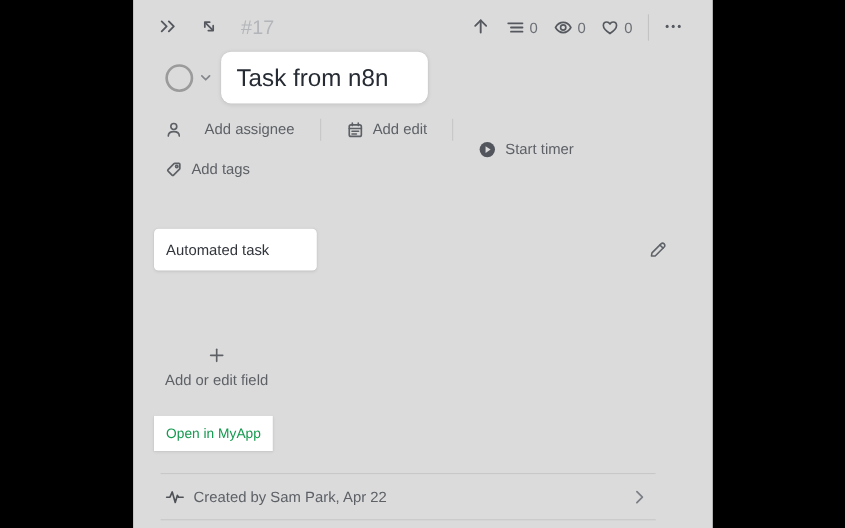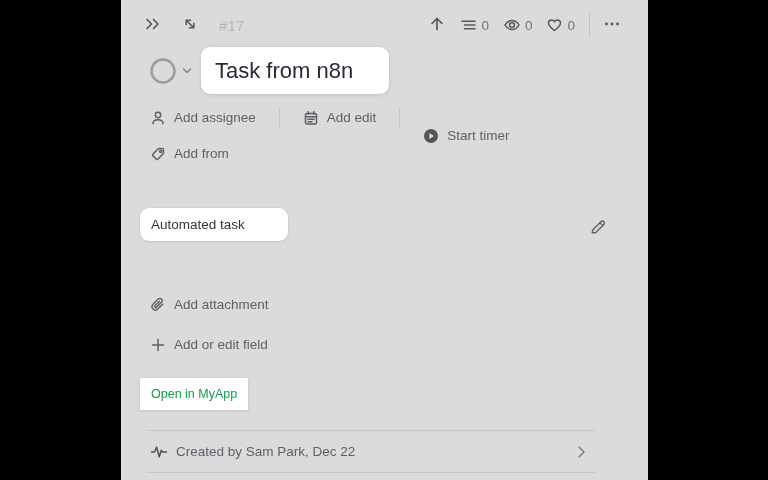--- a/index.html
+++ b/index.html
@@ -14,38 +14,38 @@
   }
   .abs{position:absolute;}
   .row{position:absolute;display:flex;align-items:center;gap:8px;
        color:#5d6166;font-size:13.5px;line-height:1;}
   .row .lbl{white-space:nowrap;}
   .icon{display:inline-flex;align-items:center;justify-content:center;flex:0 0 auto;}
   .iconbtn{cursor:pointer;background:none;border:none;padding:0;color:#55595f;}
   
   .toolbar{position:absolute;left:0;top:0;width:100%;height:50px;}
   .tb-left{position:absolute;left:23px;top:0;height:50px;display:flex;align-items:center;gap:21px;color:#4e5258;}
-  .task-number{color:#b2b5b9;font-size:15px;letter-spacing:.2px;}
+  .task-number{color:#b2b5b9;font-size:18px;letter-spacing:.2px;}
   .tb-right{position:absolute;right:28px;top:0;height:50px;display:flex;align-items:center;gap:14px;color:#55595f;}
   .count-group{display:flex;align-items:center;gap:4px;}
   .count{color:#6c7076;font-size:13.5px;}
   .vdiv{width:1px;height:24px;background:#c3c3c3;}
   
   .status-btn{left:28px;top:57px;width:28px;height:28px;}
   .status-chevron{left:61px;top:66px;}
   .title-box{
     left:80px;top:47px;width:188px;height:47px;background:#fff;border-radius:9px;
     display:flex;align-items:center;padding-left:14px;box-sizing:border-box;
     box-shadow:0 1px 4px rgba(0,0,0,.10), 0 0 0 .5px rgba(0,0,0,.04);
     font-size:22px;color:#272c34;cursor:text;white-space:nowrap;
   }
   .flex-divider{width:1px;height:20px;background:#c6c6c6;margin:0 15px;}
   
   .desc-box{
-    left:19px;top:208px;width:148px;height:33px;background:#fff;border-radius:9px;
+    left:19px;top:208px;width:148px;height:38px;background:#fff;border-radius:4px;
     display:flex;align-items:center;padding-left:11px;box-sizing:border-box;
     box-shadow:0 1px 3px rgba(0,0,0,.09), 0 0 0 .5px rgba(0,0,0,.04);
     font-size:13.5px;color:#32363c;cursor:text;white-space:nowrap;
   }
   .pencil-btn{left:468px;top:218px;width:18px;height:18px;color:#5f6369;}
   
   .open-btn{
     left:19px;top:378px;height:32px;background:#fff;border-radius:0;border:none;
     display:flex;align-items:center;padding:0 11px;
     box-shadow:0 1px 3px rgba(0,0,0,.09), 0 0 0 .5px rgba(0,0,0,.04);
@@ -141,21 +141,21 @@
   <span class="icon abs status-chevron clickable">
     <svg width="10" height="9" viewBox="0 0 10 9" fill="none" stroke="#84878c" stroke-width="1.6" stroke-linecap="round" stroke-linejoin="round">
       <path d="M1.5 3 L5 6.5 L8.5 3"></path>
     </svg>
   </span>
   <div class="abs title-box">
     <span>Task from n8n</span>
   </div>
 
   <div class="row" style="left:29px;top:107px;height:22px;">
-    <div class="count-group clickable" style="gap:8px;">
+    <div class="count-group clickable" style="gap:20px;">
       <span class="icon">
         <svg width="16" height="16" viewBox="0 0 16 16" fill="none" stroke="#5d6166" stroke-width="1.5" stroke-linecap="round">
           <circle cx="8" cy="5" r="2.7"></circle>
           <path d="M3 13.7 C3 10.8 5.1 9.7 8 9.7 C10.9 9.7 13 10.8 13 13.7"></path>
         </svg>
       </span>
       <span class="lbl">Add assignee</span>
     </div>
     <div class="flex-divider"></div>
     <div class="count-group clickable" style="gap:8px;">
@@ -183,46 +183,38 @@
     </div>
   </div>
 
   <div class="row clickable" style="left:29px;top:143px;height:22px;">
     <span class="icon">
       <svg width="16" height="16" viewBox="0 0 16 16" fill="none" stroke="#5d6166" stroke-width="1.5" stroke-linejoin="round">
         <path d="M8.9 2.5 H12.6 C13.1 2.5 13.5 2.9 13.5 3.4 V7.1 C13.5 7.4 13.4 7.6 13.2 7.8 L7.8 13.2 C7.4 13.6 6.8 13.6 6.4 13.2 L2.8 9.6 C2.4 9.2 2.4 8.6 2.8 8.2 L8.2 2.8 C8.4 2.6 8.6 2.5 8.9 2.5 Z"></path>
         <circle cx="10.7" cy="5.3" r="1.1"></circle>
       </svg>
     </span>
-    <span class="lbl">Add from</span>
+    <span class="lbl">Add tags</span>
   </div>
 
 
   <div class="abs desc-box">
     <span>Automated task</span>
   </div>
   <button class="iconbtn abs pencil-btn">
     <span class="icon">
       <svg width="18" height="18" viewBox="0 0 18 18" fill="none" stroke="currentColor" stroke-width="1.4" stroke-linecap="round" stroke-linejoin="round">
         <path d="M3.2 14.8 L3.7 11.9 L11.9 3.7 C12.7 2.9 14 2.9 14.8 3.7 C15.6 4.5 15.6 5.8 14.8 6.6 L6.6 14.8 L3.2 14.8 Z"></path>
         <path d="M10.9 4.7 L13.8 7.6"></path>
       </svg>
     </span>
   </button>
 
-  <div class="row clickable" style="left:29px;top:294px;height:22px;">
-    <span class="icon">
-      <svg width="16" height="16" viewBox="0 0 16 16" fill="none" stroke="#5d6166" stroke-width="1.4" stroke-linecap="round" stroke-linejoin="round">
-        <path d="M12.6 7.2 L7.8 12 C6.5 13.3 4.4 13.3 3.1 12 C1.8 10.7 1.8 8.6 3.1 7.3 L8.3 2.1 C9.2 1.2 10.6 1.2 11.5 2.1 C12.4 3 12.4 4.4 11.5 5.3 L6.5 10.3 C6.1 10.7 5.4 10.7 5 10.3 C4.6 9.9 4.6 9.2 5 8.8 L9.4 4.4"></path>
-      </svg>
-    </span>
-    <span class="lbl">Add attachment</span>
-  </div>
-
-  <div class="row clickable" style="left:29px;top:334px;height:22px;">
+
+  <div class="row clickable" style="left:29px;top:315px;height:22px;flex-direction:column;">
     <span class="icon">
       <svg width="16" height="16" viewBox="0 0 16 16" fill="none" stroke="#5d6166" stroke-width="1.5" stroke-linecap="round">
         <path d="M8 2.5 V13.5"></path>
           <path d="M2.5 8 H13.5"></path>
       </svg>
     </span>
     <span class="lbl">Add or edit field</span>
   </div>
 
   <button class="abs open-btn" style="color:#15994f;">
@@ -230,21 +222,21 @@
   </button>
 
   <div class="hdiv" style="top:430px;"></div>
 
   <div class="row clickable" style="left:29px;top:441px;height:22px;">
     <span class="icon">
       <svg width="18" height="16" viewBox="0 0 18 16" fill="none" stroke="#4e5257" stroke-width="1.5" stroke-linecap="round" stroke-linejoin="round">
         <path d="M1.5 8 H4.5 L6.6 3.2 L9.3 12.8 L11.3 6.3 L12.4 8 H16.5"></path>
       </svg>
     </span>
-    <span class="lbl">Created by Sam Park, Dec 22</span>
+    <span class="lbl">Created by Sam Park, Apr 22</span>
   </div>
 
   <span class="icon abs footer-chevron clickable">
     <svg width="9" height="14" viewBox="0 0 9 14" fill="none" stroke="currentColor" stroke-width="1.6" stroke-linecap="round" stroke-linejoin="round">
       <path d="M2 2 L7 7 L2 12"></path>
     </svg>
   </span>
 
   <div class="hdiv" style="top:472px;"></div>
 

